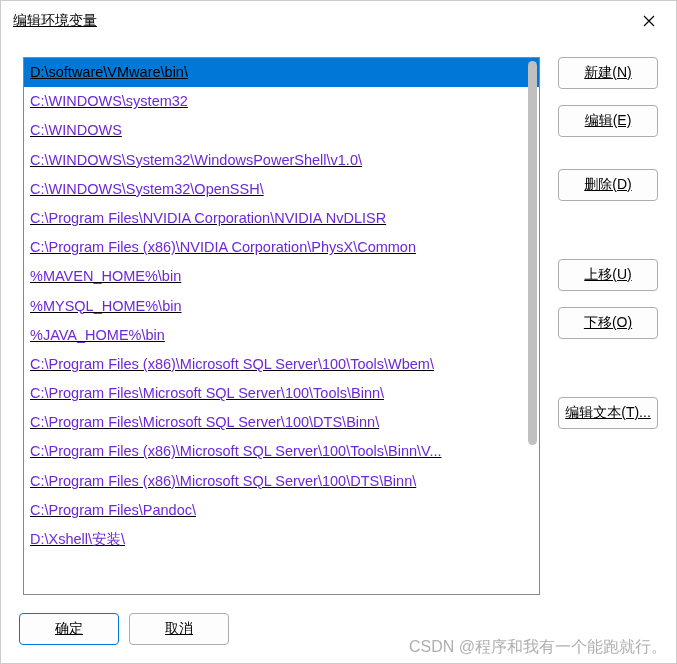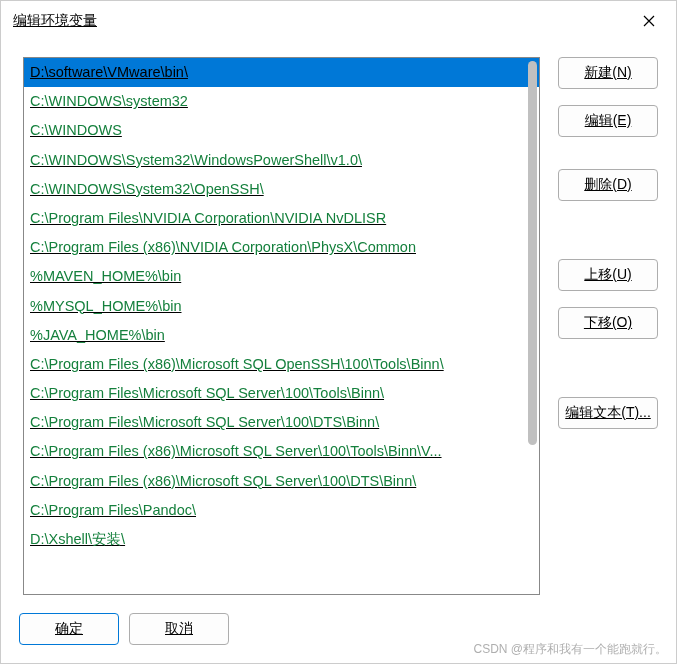--- a/index.html
+++ b/index.html
@@ -64,21 +64,21 @@
       background: #fff;
     }
     .list-inner {
       height: 100%;
       overflow-y: hidden;
       position: relative;
     }
     .list-item {
       padding: 3px 6px;
       font-size: 14.5px;
-      color: #15803d;
+      color: #6d28d9;
       white-space: nowrap;
       overflow: hidden;
       text-overflow: ellipsis;
       cursor: default;
       line-height: 1.6;
     }
     .list-item.selected {
       background: #0078d7;
       color: #000000;
     }
@@ -131,21 +131,21 @@
     .footer .btn {
       width: 100px;
     }
     .btn.primary {
       border-color: #0078d7;
     }
     .watermark {
       position: absolute;
       bottom: 6px;
       right: 10px;
-      font-size: 12px;
+      font-size: 16px;
       color: rgba(120,120,120,0.6);
       pointer-events: none;
     }
   </style>
 </head>
 <body>
 
 <div class="dialog">
   <div class="titlebar">
     <div class="titlebar-title">编辑环境变量</div>
@@ -162,21 +162,21 @@
           <div class="list-item selected">D:\software\VMware\bin\</div>
           <div class="list-item">C:\WINDOWS\system32</div>
           <div class="list-item">C:\WINDOWS</div>
           <div class="list-item">C:\WINDOWS\System32\WindowsPowerShell\v1.0\</div>
           <div class="list-item">C:\WINDOWS\System32\OpenSSH\</div>
           <div class="list-item">C:\Program Files\NVIDIA Corporation\NVIDIA NvDLISR</div>
           <div class="list-item">C:\Program Files (x86)\NVIDIA Corporation\PhysX\Common</div>
           <div class="list-item">%MAVEN_HOME%\bin</div>
           <div class="list-item">%MYSQL_HOME%\bin</div>
           <div class="list-item">%JAVA_HOME%\bin</div>
-          <div class="list-item">C:\Program Files (x86)\Microsoft SQL OpenSSH\100\Tools\Binn\</div>
+          <div class="list-item">C:\Program Files (x86)\Microsoft SQL Server\100\Tools\Wbem\</div>
           <div class="list-item">C:\Program Files\Microsoft SQL Server\100\Tools\Binn\</div>
           <div class="list-item">C:\Program Files\Microsoft SQL Server\100\DTS\Binn\</div>
           <div class="list-item">C:\Program Files (x86)\Microsoft SQL Server\100\Tools\Binn\V...</div>
           <div class="list-item">C:\Program Files (x86)\Microsoft SQL Server\100\DTS\Binn\</div>
           <div class="list-item">C:\Program Files\Pandoc\</div>
           <div class="list-item">D:\Xshell\安装\</div>
         </div>
       <div class="scrollbar-track">
         <div class="scrollbar-thumb"></div>
       </div>

